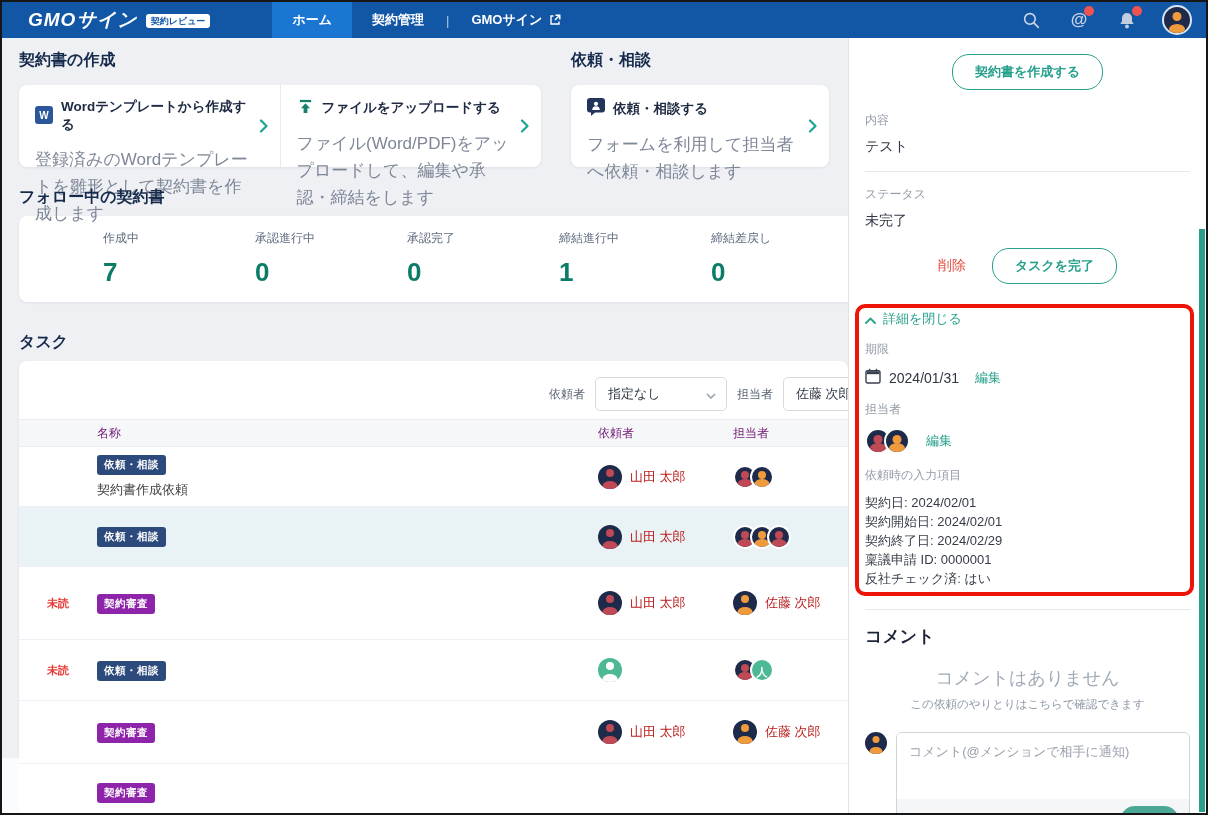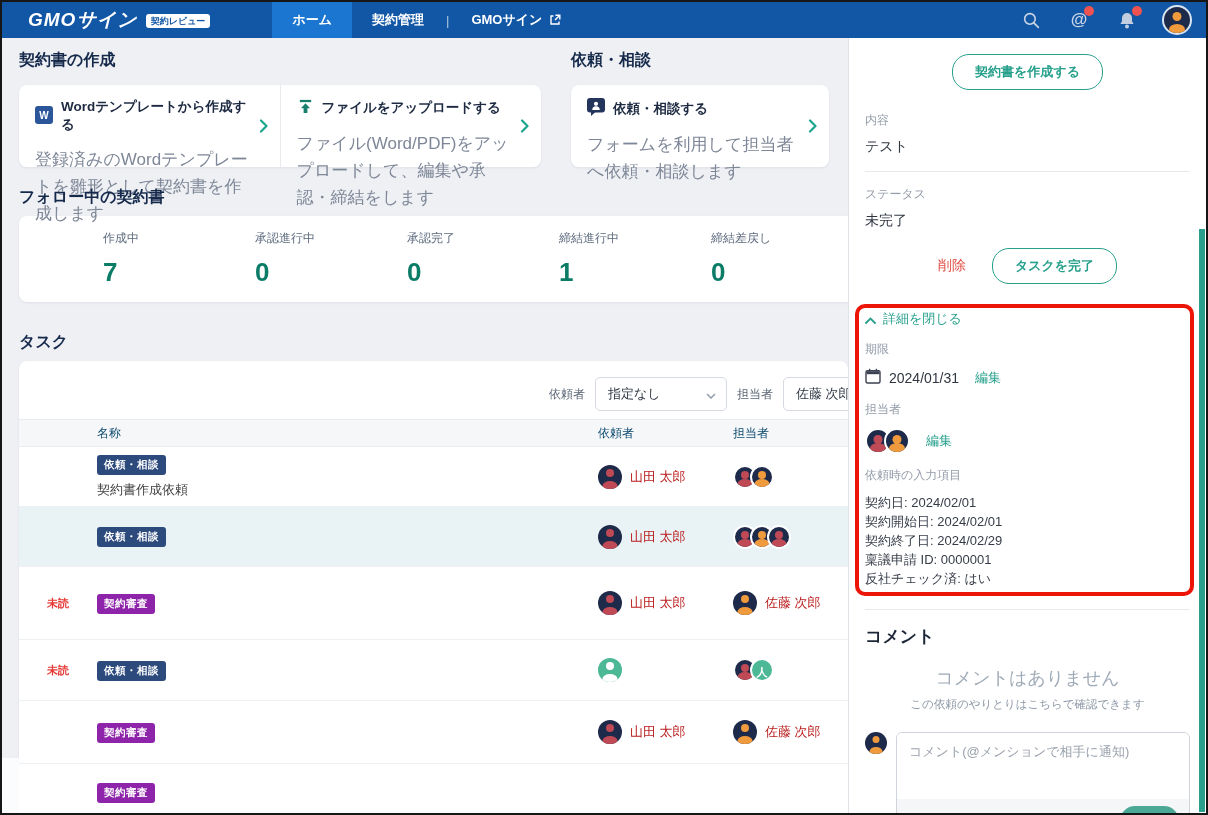--- a/index.html
+++ b/index.html
@@ -64,21 +64,21 @@
   .stat-value { font-size:26px; font-weight:bold; color:#0b7c66; margin-top:10px; }
 
   
   .task-title { margin-top:30px; }
   .task-card { margin-top:8px; border-radius:8px 8px 0 0; height:600px; }
   .filter-bar { display:flex; justify-content:flex-end; align-items:center; gap:10px; padding:16px 0 8px; }
   .filter-label { font-size:12px; color:#5a6675; }
   .select { height:34px; background:#fff; border:1px solid #d5dae1; border-radius:5px; display:flex; align-items:center; justify-content:space-between; padding:0 10px 0 12px; font-size:13px; color:#2f3744; cursor:pointer; }
   .select.s1 { width:132px; }
   .select.s2 { width:150px; margin-right:-85px; }
-  .thead { display:flex; align-items:center; height:28px; background:#f6f7f9; border-top:1px solid #eaecf0; border-bottom:1px solid #eaecf0; font-size:12px; color:#0c4a6e; }
+  .thead { display:flex; align-items:center; height:28px; background:#f6f7f9; border-top:1px solid #eaecf0; border-bottom:1px solid #eaecf0; font-size:12px; color:#701a75; }
   .c-gutter { width:78px; display:flex; justify-content:center; flex-shrink:0; }
   .c-name { flex:1; min-width:0; }
   .c-req { width:135px; display:flex; align-items:center; flex-shrink:0; }
   .c-asg { width:115px; display:flex; align-items:center; flex-shrink:0; }
   .trow { display:flex; align-items:center; border-bottom:1px solid #edeff2; background:#fff; cursor:pointer; }
   .trow.sel { background:#e9f3f6; }
   .r1 { height:60px; } .r2 { height:60px; } .r3 { height:73px; } .r4 { height:61px; } .r5 { height:63px; }
   .r6 { height:80px; align-items:flex-start; padding-top:18px; }
   .badge { display:inline-block; padding:3px 7px; border-radius:3px; color:#fff; font-size:10.5px; font-weight:bold; letter-spacing:.5px; white-space:nowrap; }
   .badge.navy { background:#2d4a7c; }

